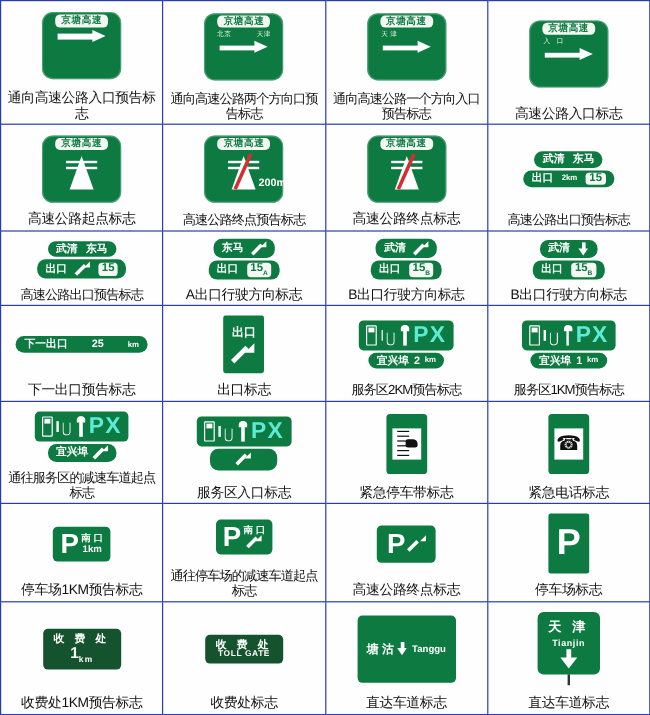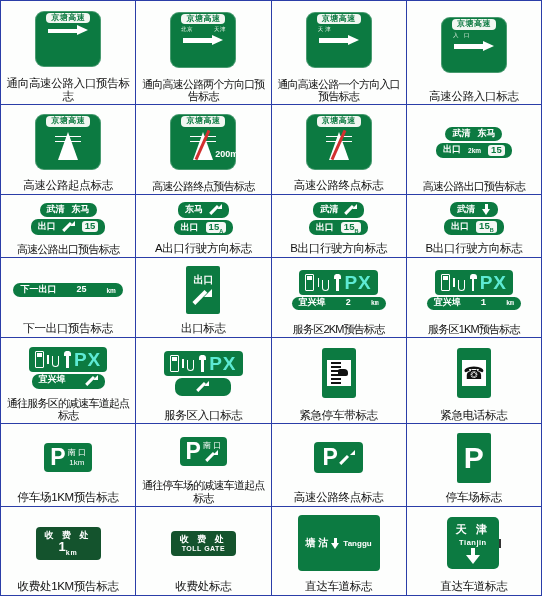--- a/index.html
+++ b/index.html
@@ -208,22 +208,22 @@
   .fuel .noz { position: absolute; right: 0; top: 4px; width: 1.8px; height: 9px; background: #fff; }
   .cup { width: 9px; height: 16px; position: relative; }
   .cup .c { position: absolute; left: 0; bottom: 0; width: 7px; height: 11px; border: 1.6px solid #fff; border-top: none; border-radius: 0 0 4px 4px; }
   .fork { width: 7px; height: 17px; position: relative; }
   .fork .h { position: absolute; left: 2px; top: 0; width: 2.6px; height: 17px; background: #fff; }
   .fork .t { position: absolute; left: 0; top: 0; width: 7px; height: 5px; background: #fff; border-radius: 3px 3px 0 0; }
 
   .subpill {
     background: #0c7a41; color: #fff;
     border-radius: 7px; font-size: 9px; font-weight: bold;
-    padding: 1.5px 7px; display: flex; align-items: center; gap: 20px;
-    white-space: nowrap; line-height: 1.1; font-family: Liberation Mono, monospace;
+    padding: 1.5px 7px; display: flex; align-items: center; gap: 4px;
+    white-space: nowrap; line-height: 1.1;
   }
   .subpill .km { font-size: 6.5px; }
 
   
   .esign {
     width: 34px; height: 50px; background: #0c7a41; border-radius: 3px;
     display: flex; align-items: center; justify-content: center;
   }
   .esign .inner {
     width: 24px; height: 26px; background: #fff;
@@ -234,21 +234,21 @@
   .ebay .dash { position: absolute; left: 2px; width: 10px; height: 1.6px; background: #111; }
   .ebay .car { position: absolute; right: 1px; top: 8px; width: 10px; height: 7px; background: #111; border-radius: 2px 4px 2px 2px; }
 
   
   .psign {
     background: #0c7a41; border-radius: 4px;
     color: #fff; display: flex; align-items: center; justify-content: center;
     padding: 3px 6px; gap: 2px;
   }
   .psign .P { font-size: 23px; font-weight: bold; line-height: 1; }
-  .psign .col { display: flex; flex-direction: column; align-items: center; font-size: 8px; font-weight: normal; line-height: 1.15; }
+  .psign .col { display: flex; flex-direction: column; align-items: center; font-size: 8px; font-weight: bold; line-height: 1.15; }
   .pbox {
     width: 34px; height: 50px; background: #0c7a41; border-radius: 2px;
     display: flex; align-items: center; justify-content: center;
     color: #fff; font-size: 30px; font-weight: bold; line-height: 1;
   }
   
   .toll {
     background: #14532d; border-radius: 4px; color: #fff;
     padding: 3px 9px; display: flex; flex-direction: column; align-items: center;
     line-height: 1.15;
@@ -733,21 +733,21 @@
             <span class="arrowDmini"></span>
             <span class="en">Tanggu</span>
           </div>
         </div>
         <div class="caption">直达车道标志</div>
       </div>
     </td>
     <td>
       <div class="cell">
         <div class="signwrap">
-          <div style="display:flex;align-items:center;">
+          <div style="display:flex;flex-direction:column;align-items:center;">
             <div class="tsign">
               <span class="zh">天 津</span>
               <span class="en">Tianjin</span>
               <span class="arrowD"></span>
             </div>
             <div class="postline"></div>
           </div>
         </div>
         <div class="caption">直达车道标志</div>
       </div>

